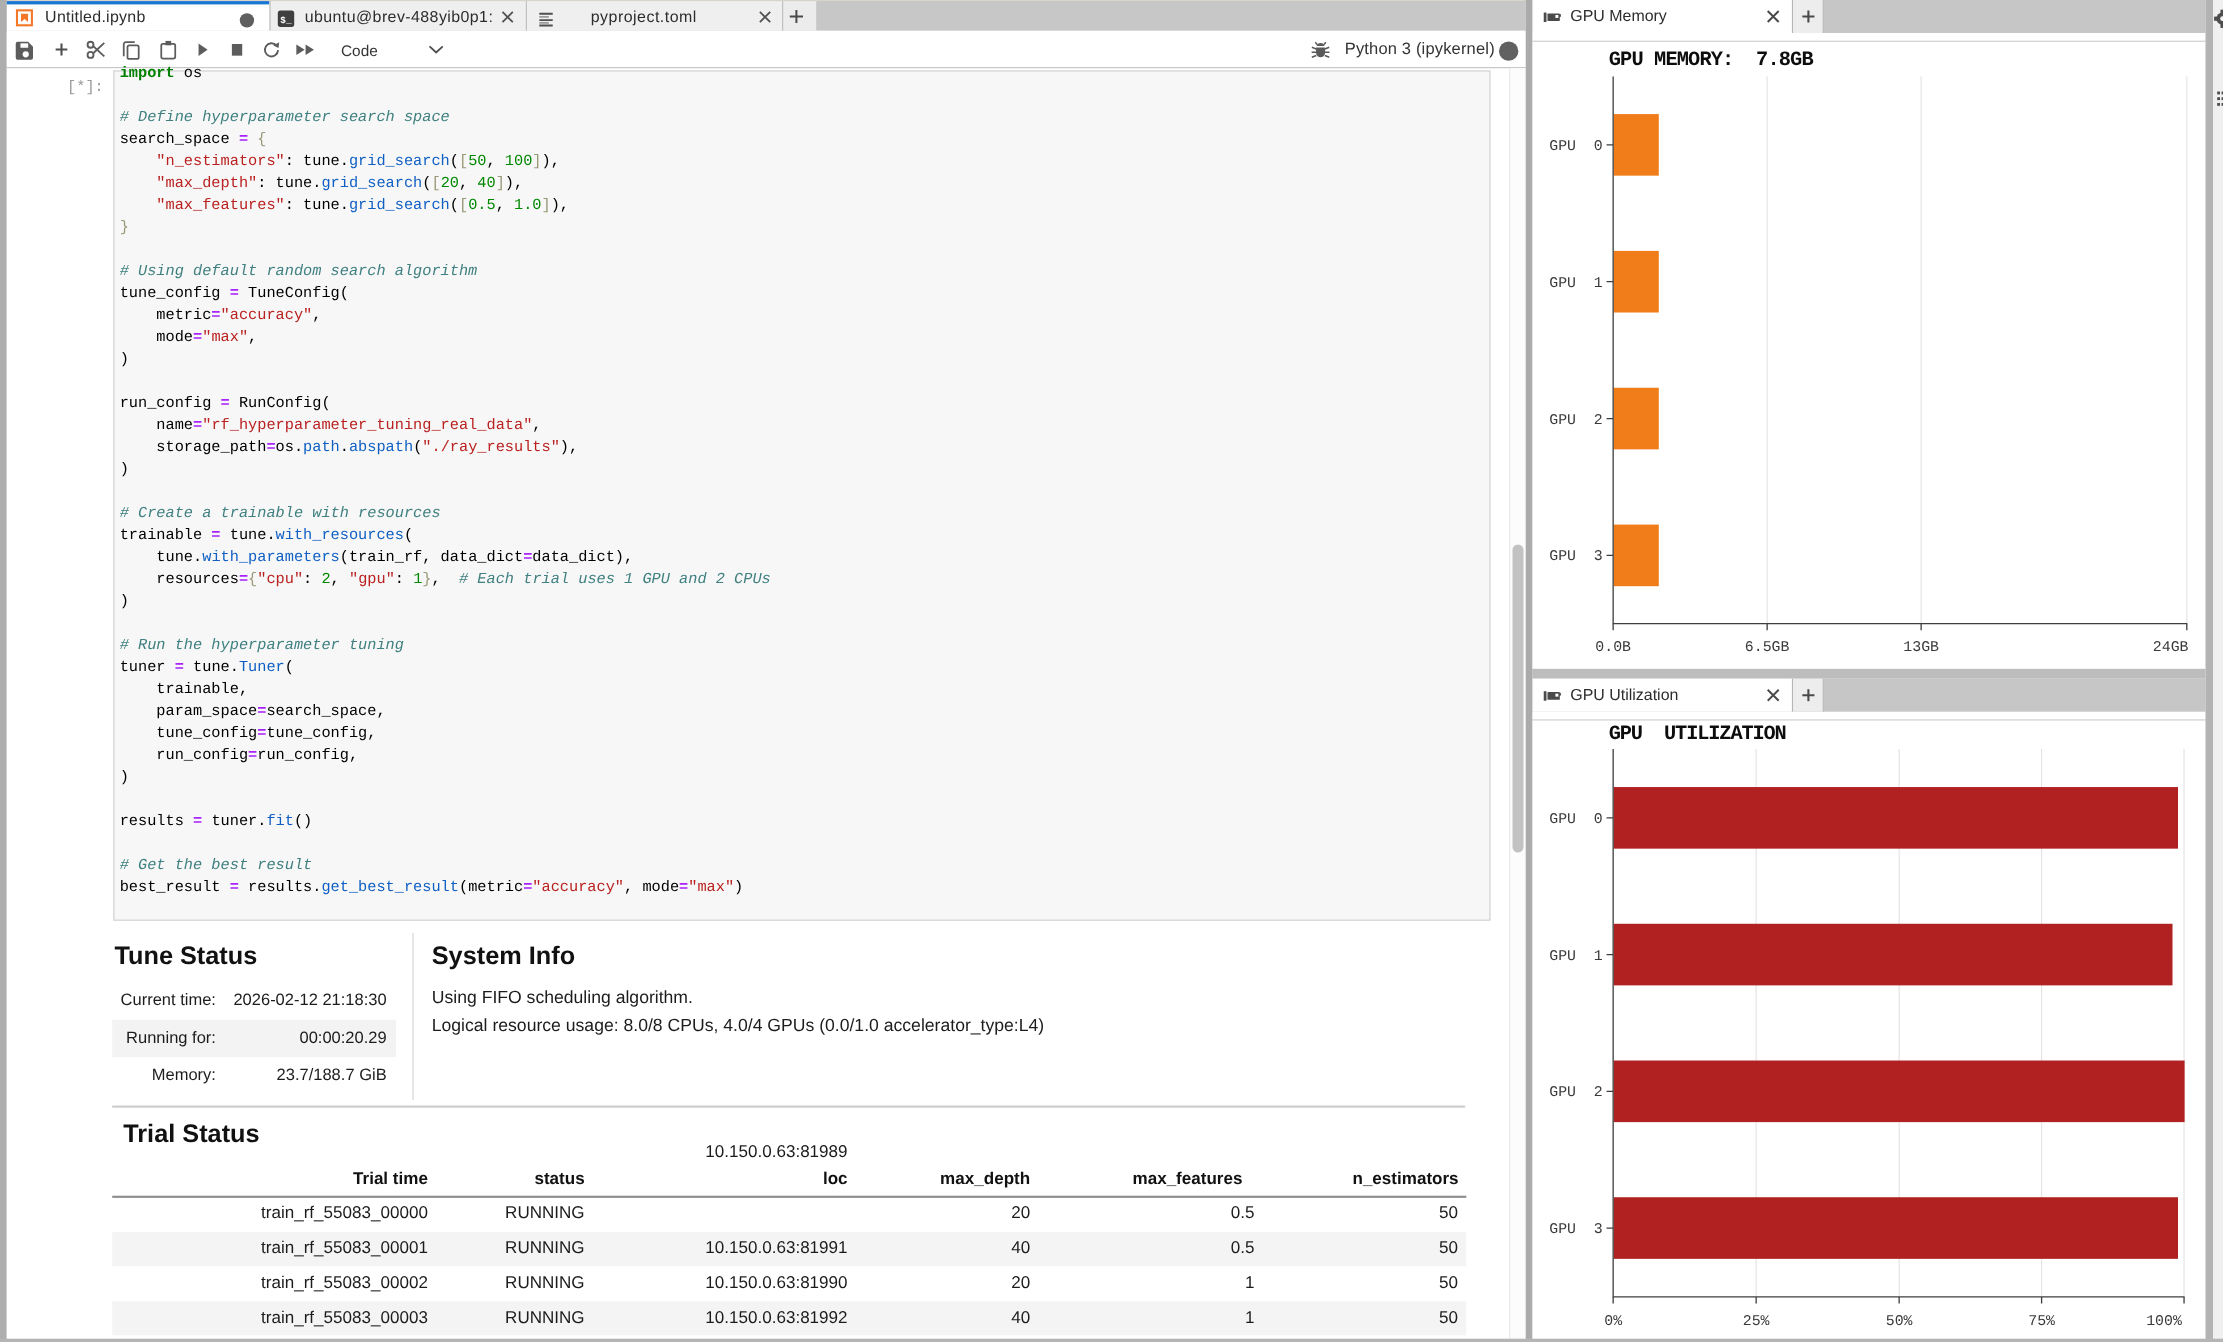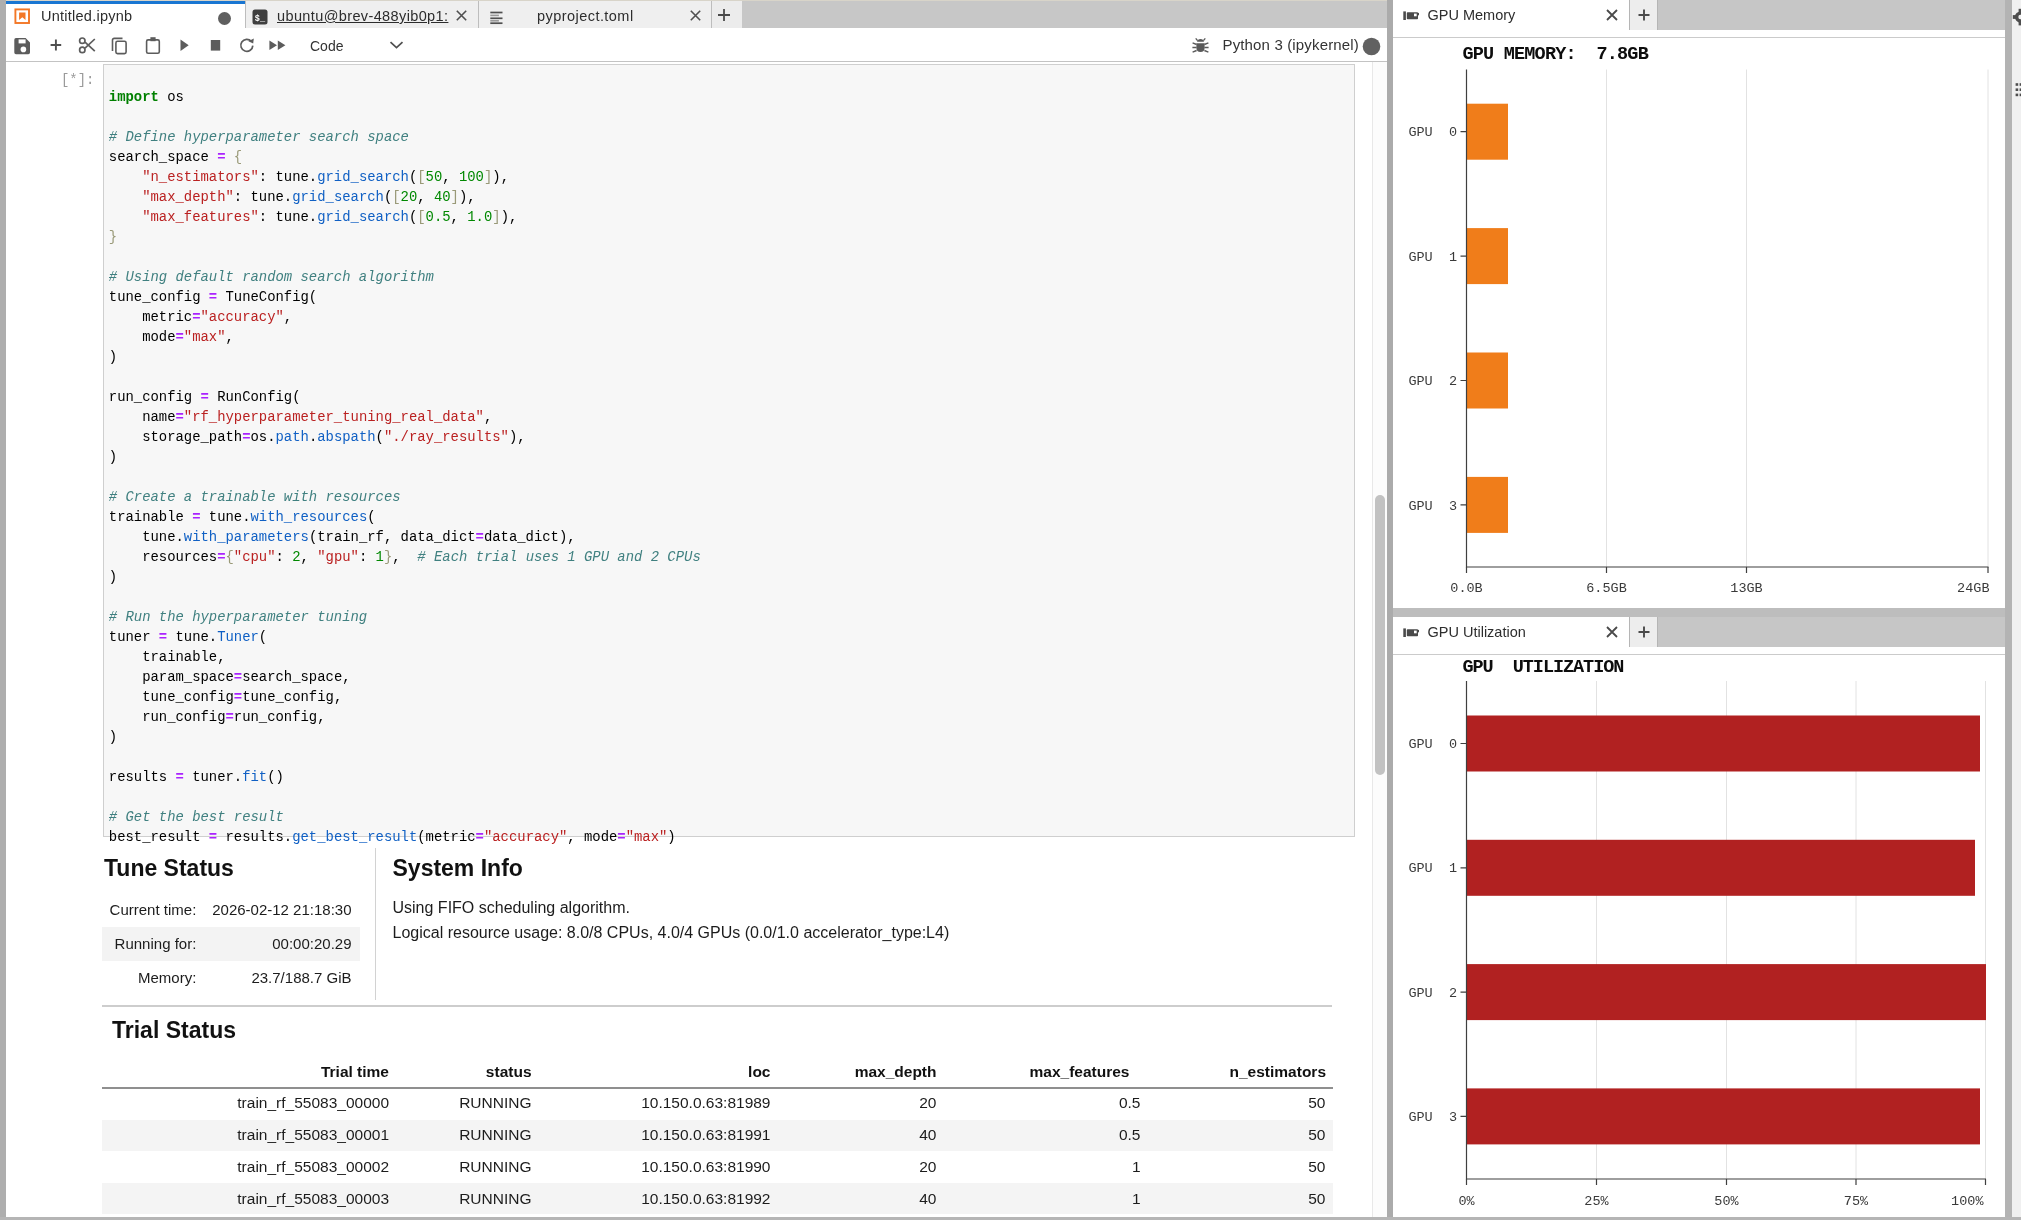--- a/index.html
+++ b/index.html
@@ -27,21 +27,21 @@
  <rect x="1.4" y="1.4" width="13.6" height="13.6" fill="#fff" stroke="#F37726" stroke-width="1.9"></rect>
  <path d="M5.1 4.4 h6.4 v7.6 l-3.2 -2.7 l-3.2 2.7 z" fill="#F37726"></path>
 </svg>
 <div class="abs tabtxt" style="left:41px;top:2px;letter-spacing:0.25px;">Untitled.ipynb</div>
 <div class="abs" style="left:218px;top:11.5px;width:13px;height:13px;border-radius:50%;background:#5f5f5f;"></div>
 <div class="abs" style="left:244.6px;top:1px;width:233.7px;height:27px;background:#efefef;border-left:1px solid #bdbdbd;"></div>
 <svg class="abs" style="left:252px;top:9px;" width="16" height="16" viewBox="0 0 16 16">
  <rect x="0.5" y="0.5" width="15" height="15" rx="2.5" fill="#3f3f3f"></rect>
  <text x="2.8" y="11.5" font-size="8.5" fill="#fff" font-weight="bold" font-family="Liberation Mono,monospace">$_</text>
 </svg>
-<div class="abs tabtxt" style="left:277px;top:2px;letter-spacing:0.38px;text-decoration:underline;">ubuntu@brev-488yib0p1:</div>
+<div class="abs tabtxt" style="left:277px;top:2px;letter-spacing:0.38px;">ubuntu@brev-488yib0p1:</div>
 <svg class="abs" style="left:455.5px;top:10px;" width="11" height="11" viewBox="0 0 11 11">
  <path d="M0.8 0.8 L10.2 10.2 M10.2 0.8 L0.8 10.2" stroke="#4f4f4f" stroke-width="1.6" fill="none"></path>
 </svg>
 <div class="abs" style="left:478.3px;top:1px;width:231.3px;height:27px;background:#efefef;border-left:1px solid #bdbdbd;"></div>
 <svg class="abs" style="left:489.5px;top:10.5px;" width="13" height="14" viewBox="0 0 13 14">
  <g stroke="#4f4f4f" stroke-width="1.7">
       <path d="M0.3 1.5 h12.2"></path>
       <path d="M0.3 7.3 h12.2"></path>
       <path d="M0.3 12.2 h12.2"></path>
     </g>
@@ -96,21 +96,21 @@
   <path d="M1197 41.8 a3.6 3.6 0 0 1 7 0 z" fill="#5a5a5a"></path>
   <path d="M1196.4 43.2 h8.2 v4.8 a4.1 4.1 0 0 1 -8.2 0 z" fill="#5a5a5a"></path>
   <circle cx="1371.5" cy="46.5" r="8.8" fill="#616161"></circle>
  </g>
 </svg>
 <div class="abs" style="left:310px;top:37.5px;font-size:14px;color:#333;">Code</div>
 <div class="abs" style="left:1222.5px;top:35.5px;font-size:15px;letter-spacing:0.15px;color:#333;">Python 3 (ipykernel)</div>
 
 <div class="abs" style="left:103px;top:64px;width:1250px;height:771px;background:#f7f7f7;border:1px solid #cfcfcf;"></div>
 <div class="abs" style="left:61px;top:69.5px;width:36px;font-family:'Liberation Mono',monospace;font-size:13.9px;line-height:20px;color:#9a9a9a;">[*]:</div>
-<pre class="abs" style="left:108.8px;top:87px;margin:0;font-family:'Liberation Mono',monospace;font-size:13.9px;line-height:20px;color:#000;"><span class="k">import</span> os
+<pre class="abs" style="left:108.8px;top:57px;margin:0;font-family:'Liberation Mono',monospace;font-size:13.9px;line-height:20px;color:#000;"><span class="k">import</span> os
 
 <span class="c"># Define hyperparameter search space</span>
 search_space <span class="o">=</span> <span class="b">{</span>
     <span class="s">"n_estimators"</span>: tune.<span class="p">grid_search</span>(<span class="b">[</span><span class="n">50</span>, <span class="n">100</span><span class="b">]</span>),
     <span class="s">"max_depth"</span>: tune.<span class="p">grid_search</span>(<span class="b">[</span><span class="n">20</span>, <span class="n">40</span><span class="b">]</span>),
     <span class="s">"max_features"</span>: tune.<span class="p">grid_search</span>(<span class="b">[</span><span class="n">0.5</span>, <span class="n">1.0</span><span class="b">]</span>),
 <span class="b">}</span>
 
 <span class="c"># Using default random search algorithm</span>
 tune_config <span class="o">=</span> TuneConfig(
@@ -160,21 +160,21 @@
 <div class="abs trialh" style="left:271.5px;top:1062px;width:260px;">status</div>
 <div class="abs trialh" style="left:510.5px;top:1062px;width:260px;">loc</div>
 <div class="abs trialh" style="left:676.5px;top:1062px;width:260px;">max_depth</div>
 <div class="abs trialh" style="left:869.5px;top:1062px;width:260px;">max_features</div>
 <div class="abs trialh" style="left:1066px;top:1062px;width:260px;">n_estimators</div>
 <div class="abs" style="left:102px;top:1087.2px;width:1230.6px;height:1.5px;background:#8f8f8f;"></div>
 <div class="abs" style="left:102px;top:1119.5px;width:1230.6px;height:31.5px;background:#f4f4f4;"></div>
 <div class="abs" style="left:102px;top:1182.5px;width:1230.6px;height:31.5px;background:#f4f4f4;"></div>
 <div class="abs trialr" style="left:129px;top:1093px;width:260px;">train_rf_55083_00000</div>
 <div class="abs trialr" style="left:271.5px;top:1093px;width:260px;">RUNNING</div>
-<div class="abs trialr" style="left:510.5px;top:1093px;width:260px;">10.150.0.63:81989</div>
+<div class="abs trialr" style="left:510.5px;top:1038px;width:260px;">10.150.0.63:81989</div>
 <div class="abs trialr" style="left:676.5px;top:1093px;width:260px;">20</div>
 <div class="abs trialr" style="left:880.5px;top:1093px;width:260px;">0.5</div>
 <div class="abs trialr" style="left:1065.5px;top:1093px;width:260px;">50</div>
 <div class="abs trialr" style="left:129px;top:1125px;width:260px;">train_rf_55083_00001</div>
 <div class="abs trialr" style="left:271.5px;top:1125px;width:260px;">RUNNING</div>
 <div class="abs trialr" style="left:510.5px;top:1125px;width:260px;">10.150.0.63:81991</div>
 <div class="abs trialr" style="left:676.5px;top:1125px;width:260px;">40</div>
 <div class="abs trialr" style="left:880.5px;top:1125px;width:260px;">0.5</div>
 <div class="abs trialr" style="left:1065.5px;top:1125px;width:260px;">50</div>
 <div class="abs trialr" style="left:129px;top:1157px;width:260px;">train_rf_55083_00002</div>

